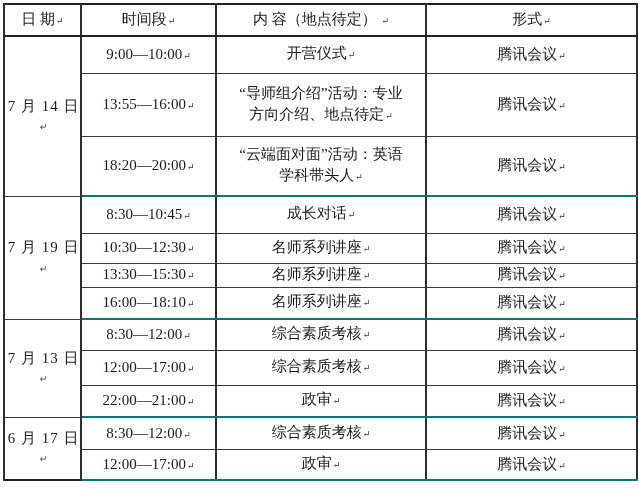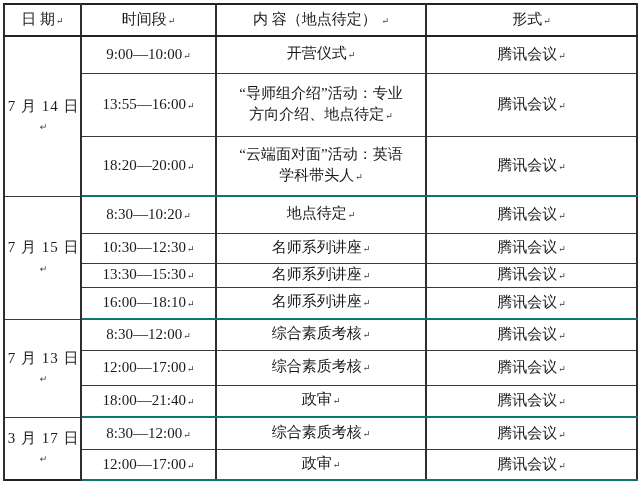--- a/index.html
+++ b/index.html
@@ -89,24 +89,24 @@
     <tr class="group-end" style="height:60px">
       <td class="time-cell"><span>18:20—20:00</span><span class="pmark">↵</span></td>
       <td class="content-cell">
         <div class="line"><span>“云端面对面”活动：英语</span></div>
         <div class="line"><span>学科带头人</span><span class="pmark">↵</span></div>
       </td>
       <td class="format-cell"><span>腾讯会议</span><span class="pmark">↵</span></td>
     </tr>
 
     <tr style="height:37px">
-      <td class="date-cell" rowspan="4"><span>7 月 15 日</span><span class="pmark">↵</span></td>
-      <td class="time-cell"><span>8:30—10:20</span><span class="pmark">↵</span></td>
+      <td class="date-cell" rowspan="4"><span>7 月 19 日</span><span class="pmark">↵</span></td>
+      <td class="time-cell"><span>8:30—10:45</span><span class="pmark">↵</span></td>
       <td class="content-cell">
-          <div class="line"><span>地点待定</span><span class="pmark">↵</span></div>
+          <div class="line"><span>成长对话</span><span class="pmark">↵</span></div>
         </td>
       <td class="format-cell"><span>腾讯会议</span><span class="pmark">↵</span></td>
     </tr>
     <tr style="height:30px">
       <td class="time-cell"><span>10:30—12:30</span><span class="pmark">↵</span></td>
       <td class="content-cell">
           <div class="line"><span>名师系列讲座</span><span class="pmark">↵</span></div>
         </td>
       <td class="format-cell"><span>腾讯会议</span><span class="pmark">↵</span></td>
     </tr>
@@ -134,29 +134,29 @@
       <td class="format-cell"><span>腾讯会议</span><span class="pmark">↵</span></td>
     </tr>
     <tr style="height:35px">
       <td class="time-cell"><span>12:00—17:00</span><span class="pmark">↵</span></td>
       <td class="content-cell">
           <div class="line"><span>综合素质考核</span><span class="pmark">↵</span></div>
         </td>
       <td class="format-cell"><span>腾讯会议</span><span class="pmark">↵</span></td>
     </tr>
     <tr class="group-end" style="height:32px">
-      <td class="time-cell"><span>18:00—21:40</span><span class="pmark">↵</span></td>
+      <td class="time-cell"><span>22:00—21:00</span><span class="pmark">↵</span></td>
       <td class="content-cell">
           <div class="line"><span>政审</span><span class="pmark">↵</span></div>
         </td>
       <td class="format-cell"><span>腾讯会议</span><span class="pmark">↵</span></td>
     </tr>
 
     <tr style="height:32px">
-      <td class="date-cell" rowspan="2"><span>3 月 17 日</span><span class="pmark">↵</span></td>
+      <td class="date-cell" rowspan="2"><span>6 月 17 日</span><span class="pmark">↵</span></td>
       <td class="time-cell"><span>8:30—12:00</span><span class="pmark">↵</span></td>
       <td class="content-cell">
           <div class="line"><span>综合素质考核</span><span class="pmark">↵</span></div>
         </td>
       <td class="format-cell"><span>腾讯会议</span><span class="pmark">↵</span></td>
     </tr>
     <tr class="group-end" style="height:31px">
       <td class="time-cell"><span>12:00—17:00</span><span class="pmark">↵</span></td>
       <td class="content-cell">
           <div class="line"><span>政审</span><span class="pmark">↵</span></div>

